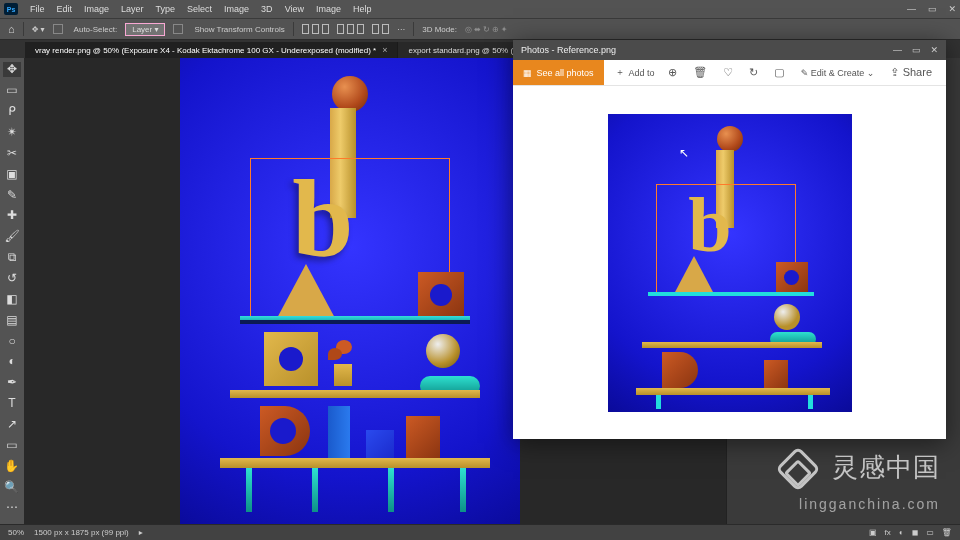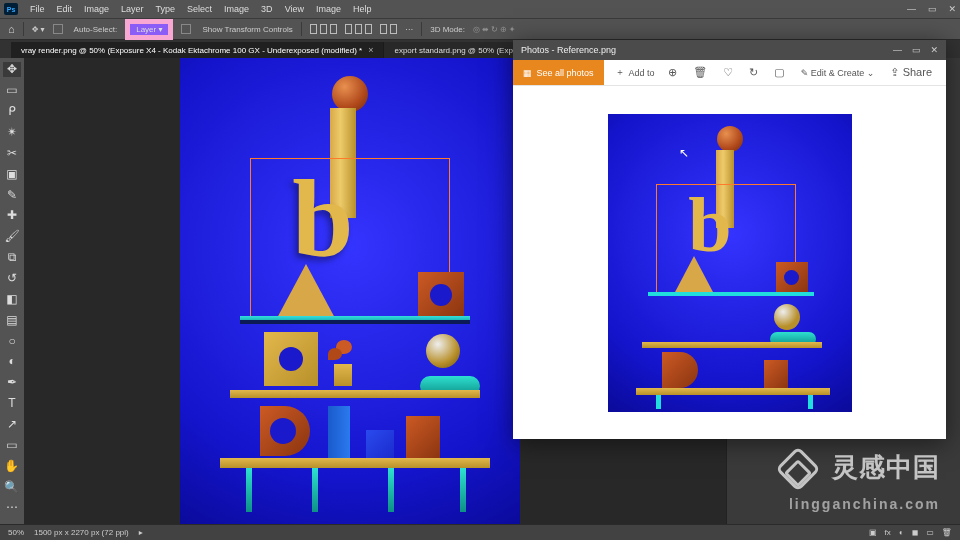--- a/index.html
+++ b/index.html
@@ -4,22 +4,22 @@
 <style>
 *{box-sizing:border-box;margin:0;padding:0;font-family:"Segoe UI",Tahoma,sans-serif;user-select:none}
 html,body{width:960px;height:540px;overflow:hidden;background:#323232}
 .menubar{height:18px;background:#535353;display:flex;align-items:center;padding:0 4px;color:#ddd;font-size:9px}
 .ps-icon{width:14px;height:12px;background:#001e36;color:#31a8ff;font-size:7px;font-weight:bold;display:flex;align-items:center;justify-content:center;border-radius:2px;margin-right:6px}
 .menubar span.mi{margin:17px 6px;cursor:default}
 .win-ctrl{margin-left:auto;display:flex;gap:12px;color:#ccc;font-size:9px}
 .optbar{height:22px;background:#535353;border-top:1px solid #3a3a3a;border-bottom:1px solid #2b2b2b;display:flex;align-items:center;padding:0 8px;color:#ccc;font-size:8px;gap:8px}
 .optbar .sep{width:1px;height:14px;background:#3a3a3a}
 .chk{width:10px;height:10px;border:1px solid #888;display:inline-block;margin-right:3px}
-.sel{background:#8b5cf6;border:5px solid #f9a8d4;padding:1px 6px;font-size:8px;color:#ddd}
-.tabbar{height:18px;background:#323232;display:flex;align-items:flex-end;padding-left:11px;font-size:8px;color:#ddd}
+.sel{background:#737373;border:1px solid #f9a8d4;padding:1px 6px;font-size:8px;color:#ddd}
+.tabbar{height:18px;background:#323232;display:flex;align-items:flex-end;padding-left:25px;font-size:8px;color:#ddd}
 .tab{background:#282828;padding:3px 10px;border-right:1px solid #1a1a1a;display:flex;align-items:center;gap:6px}
 .tab.active{background:#202020;color:#fff}
 .tab .x{color:#aaa;cursor:pointer;font-size:9px}
 .workarea{position:relative;height:482px;background:#282828}
 .leftbar{position:absolute;left:0;top:0;width:24px;height:100%;background:#535353;display:flex;flex-direction:column;align-items:center;padding-top:4px;gap:6px;z-index:3}
 .tool{width:18px;height:18px;color:#ddd;font-size:12px;display:flex;align-items:center;justify-content:center;cursor:pointer}
 .tool.a{background:#3a3a3a}
 .swatch{width:16px;height:16px;position:relative;margin-top:6px}
 .swatch .fg{position:absolute;width:12px;height:12px;background:#fff;border:1px solid #888;top:0;left:0}
 .swatch .bg{position:absolute;width:12px;height:12px;background:#000;border:1px solid #888;bottom:0;right:0}
@@ -58,21 +58,21 @@
 .ph-title{height:20px;background:#4b4b4b;color:#eee;font-size:9px;display:flex;align-items:center;padding:0 8px}
 .ph-title .wc{margin-left:auto;display:flex;gap:10px;color:#ccc}
 .ph-bar{height:26px;border-bottom:1px solid #e4e4e4;display:flex;align-items:center;font-size:9px;color:#444}
 .see-all{background:#e8871e;color:#fff;height:100%;display:flex;align-items:center;padding:0 10px;gap:5px}
 .addto{padding:0 12px;display:flex;align-items:center;gap:4px;color:#555}
 .ph-icons{margin-left:auto;display:flex;align-items:center;gap:16px;padding-right:14px;color:#555;font-size:11px}
 .ph-body{flex:1;display:flex;align-items:center;justify-content:center;background:#fff;position:relative}
 .ref-img{width:244px;height:298px;background:radial-gradient(circle at 50% 40%,#3434ff 0%,#1414cc 70%,#0a0a99 100%);position:relative;overflow:hidden;transform:scale(1)}
 .cursor{position:absolute;left:166px;top:60px;font-size:12px;color:#fff;z-index:20;pointer-events:none}
 .rpanel{position:absolute;right:14px;top:340px;width:220px;height:126px;background:#3a3a3a;z-index:2;border-left:1px solid #222}
-.watermark{position:absolute;right:20px;bottom:24px;z-index:20;color:rgba(255,255,255,.7);font-size:26px;font-weight:700;font-family:"Microsoft YaHei",sans-serif;text-align:right;letter-spacing:1px}
+.watermark{position:absolute;right:20px;bottom:24px;z-index:20;color:rgba(255,255,255,.7);font-size:26px;font-weight:400;font-family:"Microsoft YaHei",sans-serif;text-align:right;letter-spacing:1px}
 .watermark .sub{font-size:14px;letter-spacing:2px;opacity:.75}
 .watermark .lg{display:inline-block;width:32px;height:32px;border:3px solid rgba(255,255,255,.7);border-radius:6px;transform:rotate(45deg);vertical-align:middle;margin-right:10px;position:relative}
 .watermark .lg::after{content:"";position:absolute;left:6px;top:6px;width:14px;height:14px;border:3px solid rgba(255,255,255,.7);border-radius:3px}
 .align-ic{display:inline-flex;gap:3px}
 .align-ic i{width:7px;height:10px;border:1px solid #bbb;display:inline-block}
 </style>
 </head>
 <body>
 
 <div class="menubar">
@@ -241,21 +241,21 @@
         <div style="position:absolute;left:156px;top:246px;width:24px;height:30px;background:linear-gradient(135deg,#cc5a24,#8a3410)"></div>
         <div style="position:absolute;left:28px;top:274px;width:194px;height:7px;background:linear-gradient(#e2b84c,#b8902a)"></div>
         <div style="position:absolute;left:48px;top:281px;width:5px;height:14px;background:#2dd"></div>
         <div style="position:absolute;left:200px;top:281px;width:5px;height:14px;background:#2dd"></div>
       </div>
     </div>
   </div>
 
   <div class="status">
     <span>50%</span>
-    <span>1500 px x 2270 px (72 ppi)</span>
+    <span>1500 px x 1875 px (99 ppi)</span>
     <span>▸</span>
     <div class="r">
       <span>▣</span>
       <span>fx</span>
       <span>◐</span>
       <span>◼</span>
       <span>▭</span>
       <span>🗑</span>
     </div>
   </div>

